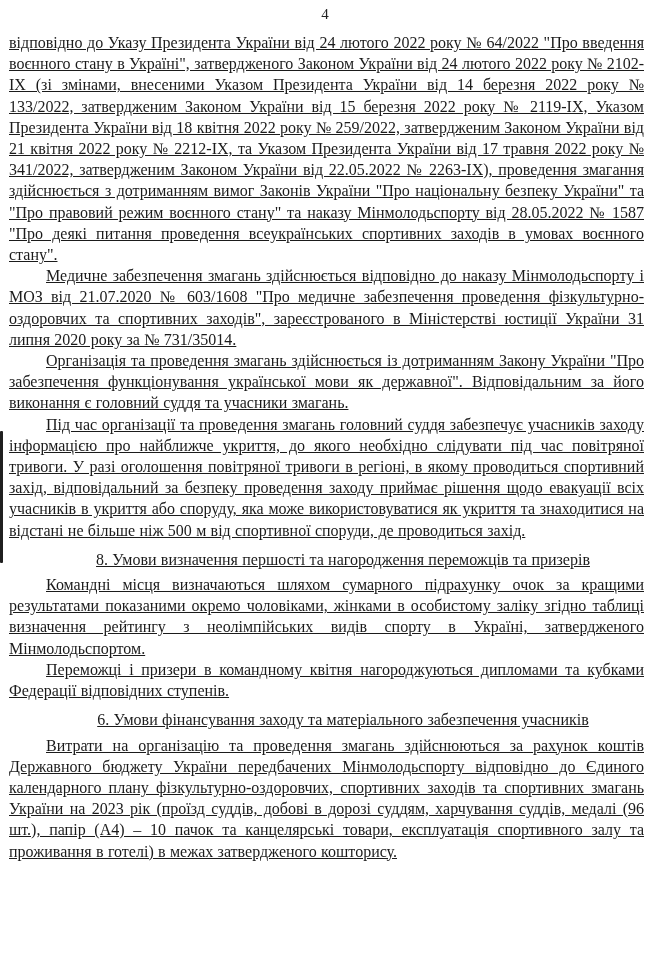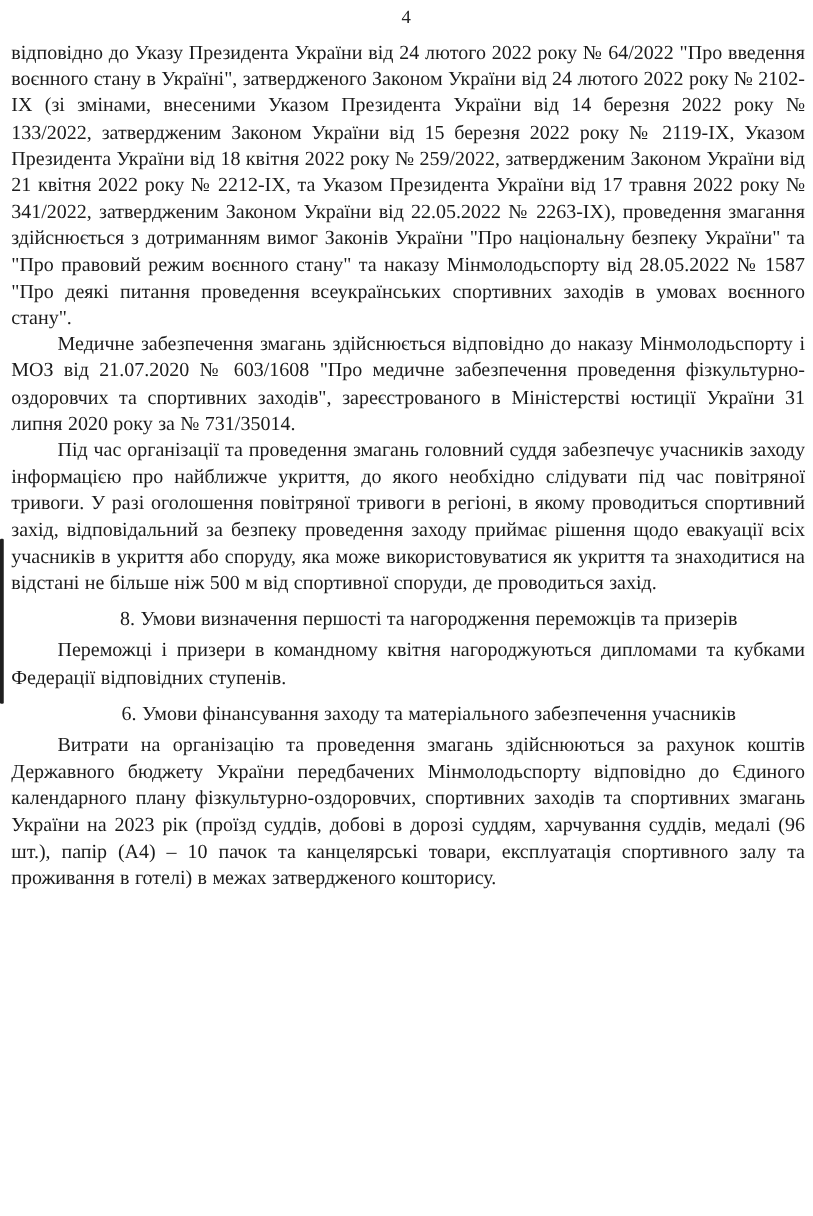--- a/index.html
+++ b/index.html
@@ -26,20 +26,21 @@
   }
   .content {
     margin: 9px 6px 0 9px; 
   }
   .para {
     margin: 0;
     font-size: 16px;
     line-height: 21.2px;
     text-align: justify;
     word-spacing: 0.02em;
+    text-decoration: underline;
   }
   .para.body {
     text-indent: 37px;
   }
   .para.body-noindent {
     text-indent: 0;
   }
   .para.heading {
     text-indent: 33px;
     text-align: center;
@@ -58,21 +59,23 @@
 </style>
 </head>
 <body>
 
 <div class="page">
   <div class="page-number">4</div>
 
   <div class="content">
       <p class="para body-noindent">відповідно до Указу Президента України від 24 лютого 2022 року № 64/2022 "Про введення воєнного стану в Україні", затвердженого Законом України від 24 лютого 2022 року № 2102-IX (зі змінами, внесеними Указом Президента України від 14 березня 2022 року № 133/2022, затвердженим Законом України від 15 березня 2022 року № 2119-IX, Указом Президента України від 18 квітня 2022 року № 259/2022, затвердженим Законом України від 21 квітня 2022 року № 2212-IX, та Указом Президента України від 17 травня 2022 року № 341/2022, затвердженим Законом України від 22.05.2022 № 2263-IX), проведення змагання здійснюється з дотриманням вимог Законів України "Про національну безпеку України" та "Про правовий режим воєнного стану" та наказу Мінмолодьспорту від 28.05.2022 № 1587 "Про деякі питання проведення всеукраїнських спортивних заходів в умовах воєнного стану".</p>
       <p class="para body">Медичне забезпечення змагань здійснюється відповідно до наказу Мінмолодьспорту і МОЗ від 21.07.2020 № 603/1608 "Про медичне забезпечення проведення фізкультурно-оздоровчих та спортивних заходів", зареєстрованого в Міністерстві юстиції України 31 липня 2020 року за № 731/35014.</p>
+      <p class="para body">Організація та проведення змагань здійснюється із дотриманням Закону України "Про забезпечення функціонування української мови як державної". Відповідальним за його виконання є головний суддя та учасники змагань.</p>
       <p class="para body">Під час організації та проведення змагань головний суддя забезпечує учасників заходу інформацією про найближче укриття, до якого необхідно слідувати під час повітряної тривоги. У разі оголошення повітряної тривоги в регіоні, в якому проводиться спортивний захід, відповідальний за безпеку проведення заходу приймає рішення щодо евакуації всіх учасників в укриття або споруду, яка може використовуватися як укриття та знаходитися на відстані не більше ніж 500 м від спортивної споруди, де проводиться захід.</p>
       <p class="para heading">8. Умови визначення першості та нагородження переможців та призерів</p>
+      <p class="para body">Командні місця визначаються шляхом сумарного підрахунку очок за кращими результатами показаними окремо чоловіками, жінками в особистому заліку згідно таблиці визначення рейтингу з неолімпійських видів спорту в Україні, затвердженого Мінмолодьспортом.</p>
       <p class="para body">Переможці і призери в командному квітня нагороджуються дипломами та кубками Федерації відповідних ступенів.</p>
       <p class="para heading">6. Умови фінансування заходу та матеріального забезпечення учасників</p>
       <p class="para body">Витрати на організацію та проведення змагань здійснюються за рахунок коштів Державного бюджету України передбачених Мінмолодьспорту відповідно до Єдиного календарного плану фізкультурно-оздоровчих, спортивних заходів та спортивних змагань України на 2023 рік (проїзд суддів, добові в дорозі суддям, харчування суддів, медалі (96 шт.), папір (А4) – 10 пачок та канцелярські товари, експлуатація спортивного залу та проживання в готелі) в межах затвердженого кошторису.</p>
     </div>
 
   <div class="scan-artifact"></div>
 </div>
 
 </body></html>

